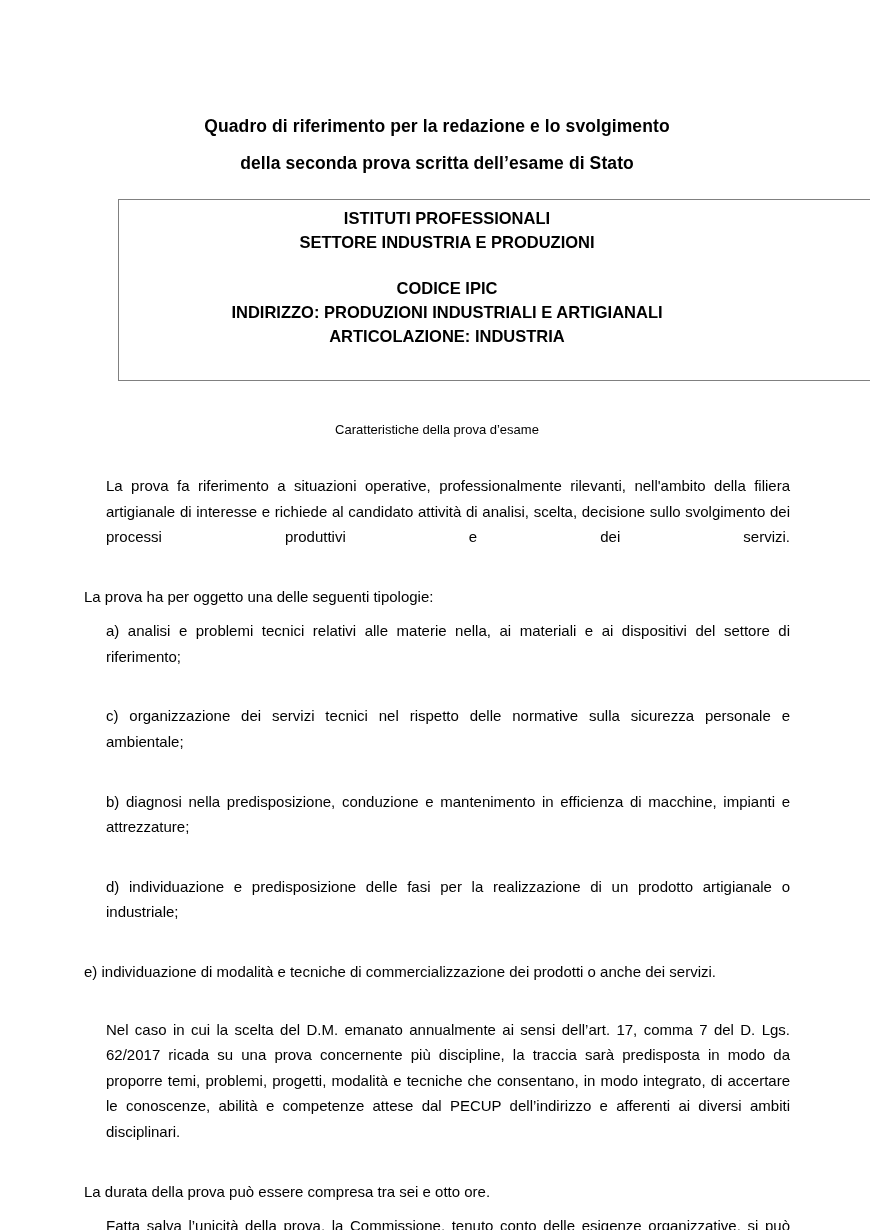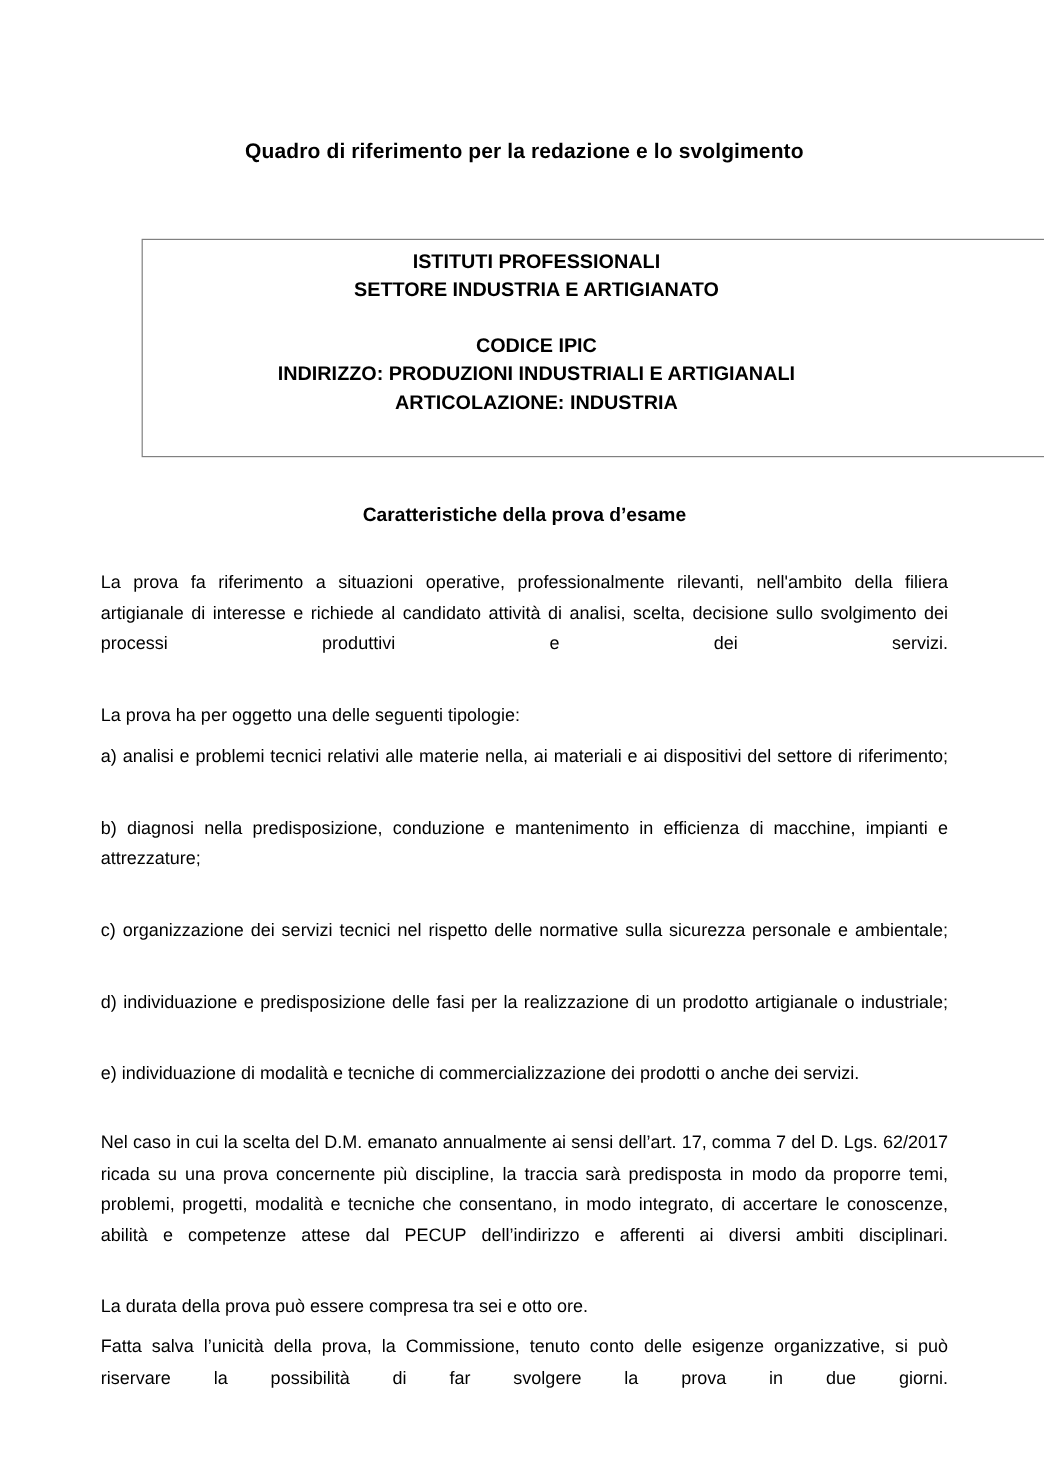--- a/index.html
+++ b/index.html
@@ -71,41 +71,42 @@
     height: 23px;
   }
 
   
   .section-heading {
     position: absolute;
     left: 84px;
     top: 419px;
     width: 706px;
     text-align: center;
-    font-size: 16px;
-    font-weight: bold;
+    font-size: 13px;
+    font-weight: normal;
     line-height: 22px;
   }
 
   
   .body-text {
     position: absolute;
     left: 84px;
     top: 473px;
     width: 706px;
   }
   .body-text p {
     margin: 0 0 0 0;
     font-size: 15px;
     line-height: 25.6px;
     text-align: justify;
     text-justify: inter-word;
   }
   .body-text p.justified {
     text-align: justify;
+    margin-left: 22px;
   }
   .body-text p.plain {
     text-align: left;
   }
   .body-text p + p {
     margin-top: 8.5px;
   }
   .body-text p.spaced-before {
     margin-top: 32px;
   }
@@ -119,41 +120,42 @@
     content: none;
   }
 </style>
 </head>
 <body>
 
 <div class="page">
 
   <div class="doc-title">
     <div class="tline">Quadro di riferimento per la redazione e lo svolgimento</div>
+    <div class="tline">della seconda prova scritta dell’esame di Stato</div>
   </div>
 
   <div class="info-box" style="border-color: rgb(128, 128, 128);">
     <div class="info-box-inner">
       <div class="bline">ISTITUTI PROFESSIONALI</div>
-      <div class="bline">SETTORE INDUSTRIA E ARTIGIANATO</div>
+      <div class="bline">SETTORE INDUSTRIA E PRODUZIONI</div>
       <div class="gap"></div>
       <div class="bline ital">CODICE IPIC</div>
       <div class="bline ital">INDIRIZZO: PRODUZIONI INDUSTRIALI E ARTIGIANALI</div>
       <div class="bline ital">ARTICOLAZIONE: INDUSTRIA</div>
     </div>
   </div>
 
   <div class="section-heading">Caratteristiche della prova d’esame</div>
 
   <div class="body-text">
     <p class="justified">La prova fa riferimento a situazioni operative, professionalmente rilevanti, nell'ambito della filiera artigianale di interesse e richiede al candidato attività di analisi, scelta, decisione sullo svolgimento dei processi produttivi e dei servizi.</p>
     <p class="plain">La prova ha per oggetto una delle seguenti tipologie:</p>
     <p class="justified">a) analisi e problemi tecnici relativi alle materie nella, ai materiali e ai dispositivi del settore di riferimento;</p>
+    <p class="justified">c) organizzazione dei servizi tecnici nel rispetto delle normative sulla sicurezza personale e ambientale;</p>
     <p class="justified">b) diagnosi nella predisposizione, conduzione e mantenimento in efficienza di macchine, impianti e attrezzature;</p>
-    <p class="justified">c) organizzazione dei servizi tecnici nel rispetto delle normative sulla sicurezza personale e ambientale;</p>
     <p class="justified">d) individuazione e predisposizione delle fasi per la realizzazione di un prodotto artigianale o industriale;</p>
     <p class="plain">e) individuazione di modalità e tecniche di commercializzazione dei prodotti o anche dei servizi.</p>
     <p class="justified spaced-before">Nel caso in cui la scelta del D.M. emanato annualmente ai sensi dell’art. 17, comma 7 del D. Lgs. 62/2017 ricada su una prova concernente più discipline, la traccia sarà predisposta in modo da proporre temi, problemi, progetti, modalità e tecniche che consentano, in modo integrato, di accertare le conoscenze, abilità e competenze attese dal PECUP dell’indirizzo e afferenti ai diversi ambiti disciplinari.</p>
     <p class="plain">La durata della prova può essere compresa tra sei e otto ore.</p>
     <p class="justified">Fatta salva l’unicità della prova, la Commissione, tenuto conto delle esigenze organizzative,  si può riservare la possibilità di far svolgere la prova in due giorni.</p>
   </div>
 
 </div>
 
 </body></html>

